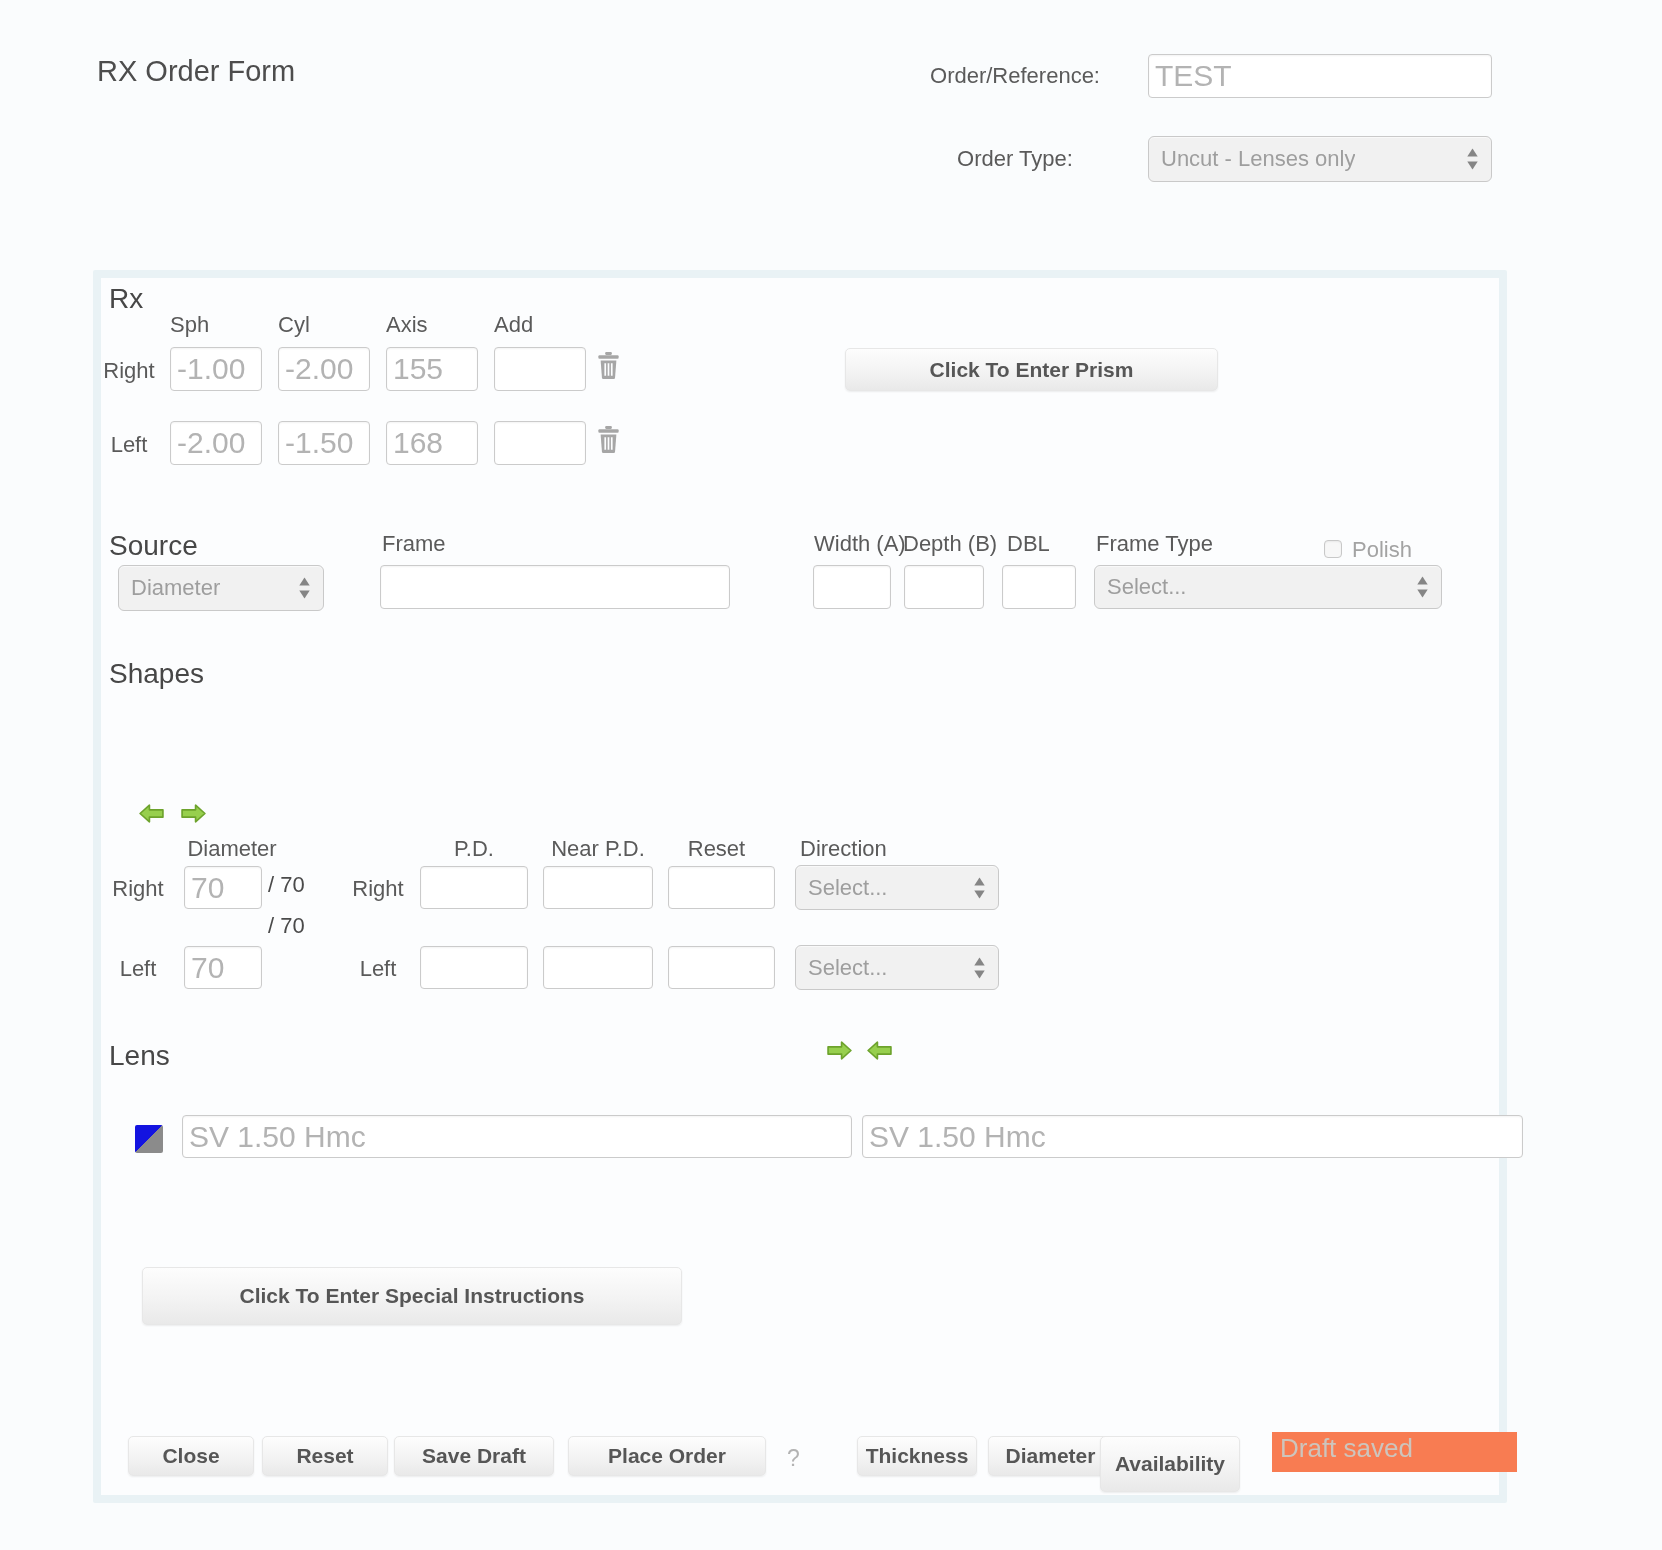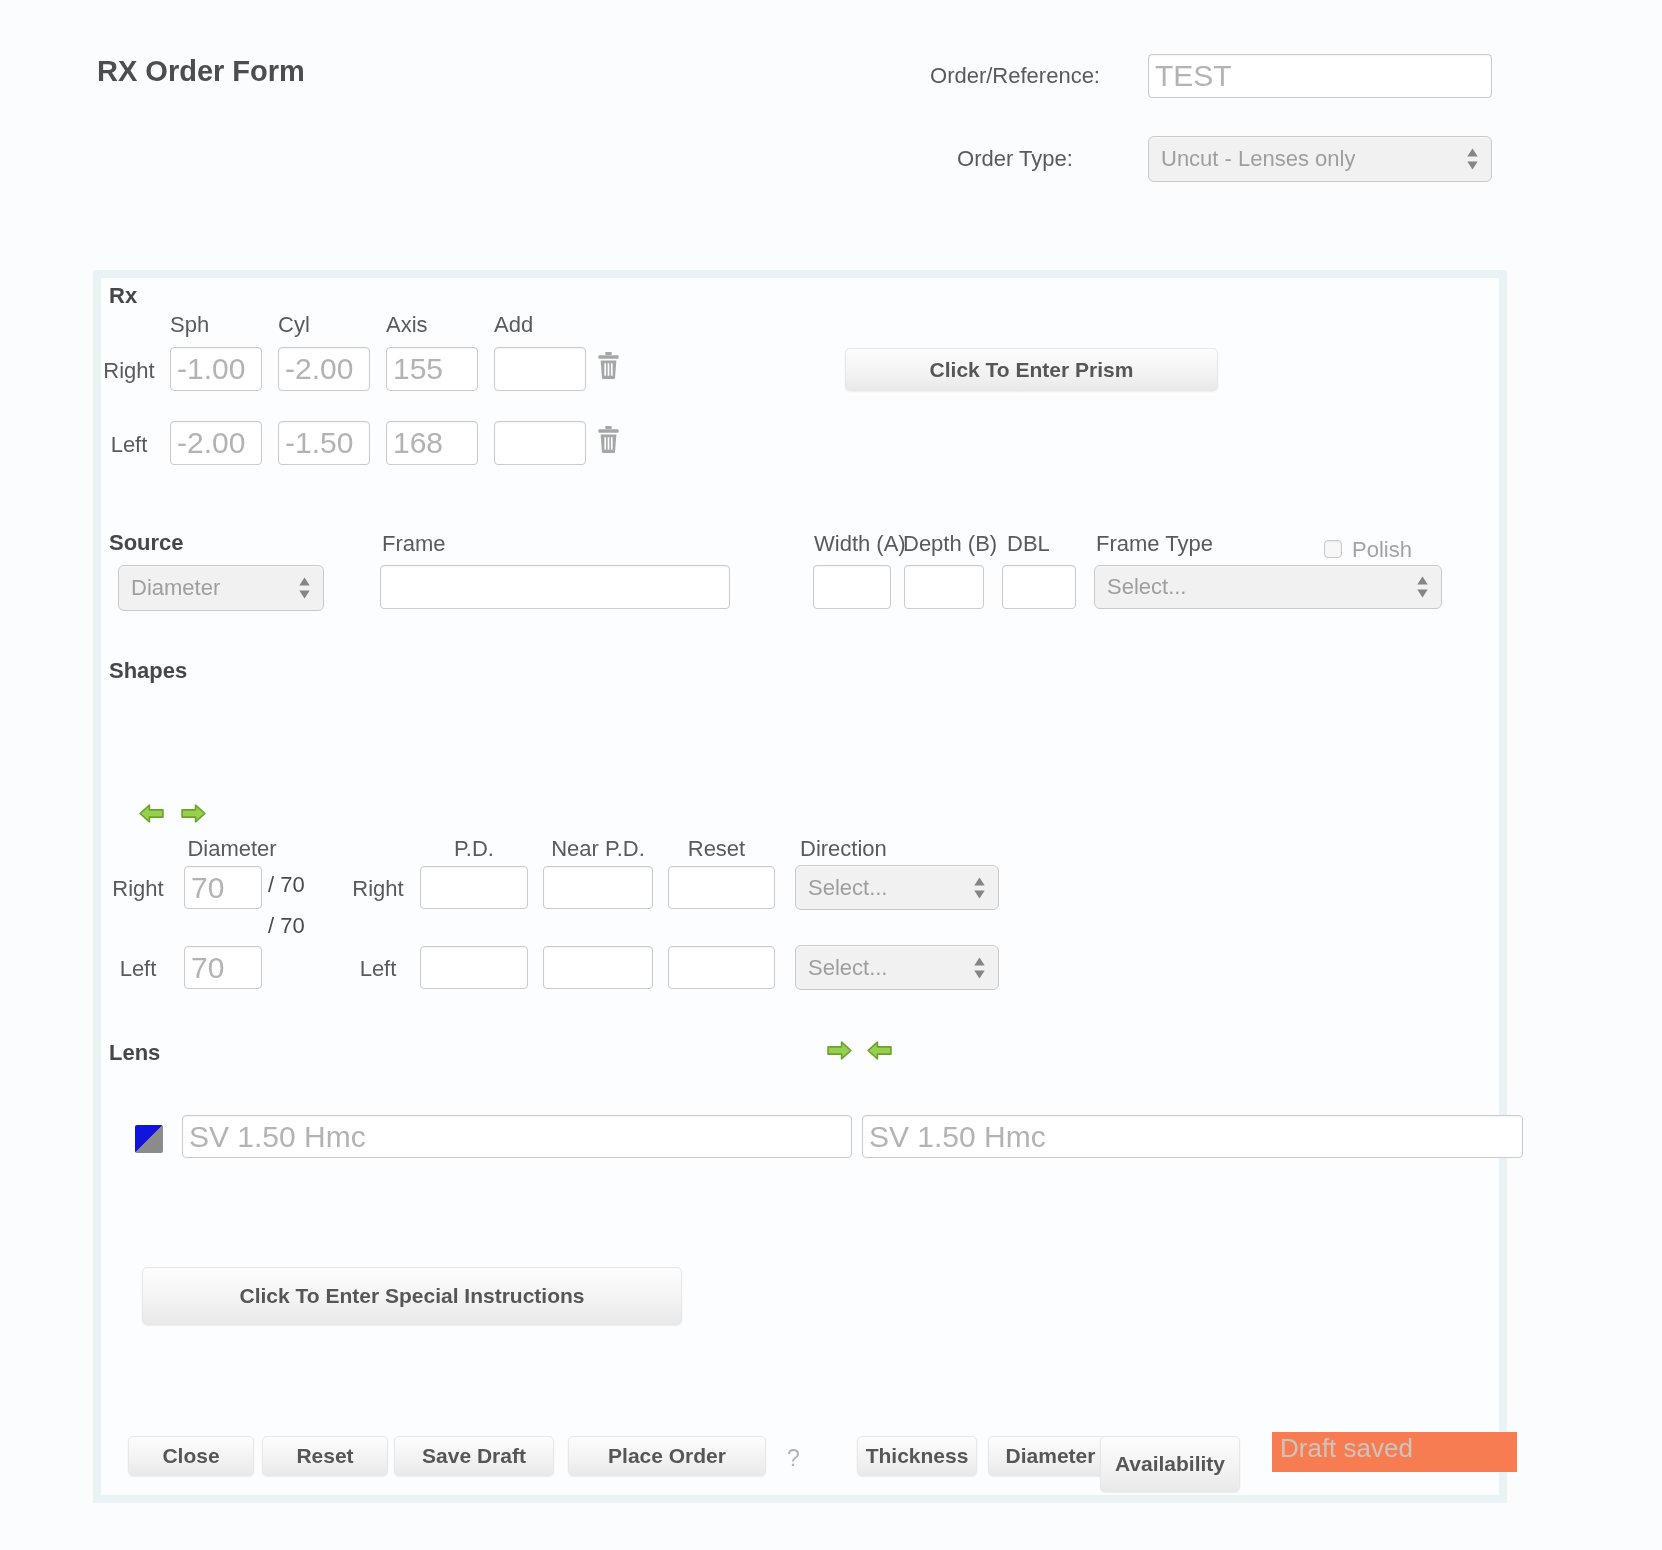--- a/index.html
+++ b/index.html
@@ -1,22 +1,22 @@
 <!DOCTYPE html>
 <html><head>
 <meta charset="utf-8">
 <style>
   *{margin:0;padding:0;box-sizing:border-box}
   html,body{background:#fafcfd}
   .page{position:relative;width:1662px;height:1550px;background:#fafcfd;
         font-family:"Liberation Sans","DejaVu Sans",sans-serif;color:#555;overflow:hidden}
   .abs{position:absolute}
-  .title{font-size:29px;font-weight:700;color:#4d4d4d}
+  .title{font-size:29px;font-weight:400;color:#4d4d4d}
   .lbl{font-size:22px;color:#5a5a5a;white-space:nowrap}
-  .lbl-b{font-size:22px;font-weight:700;color:#474747;white-space:nowrap}
+  .lbl-b{font-size:28px;font-weight:400;color:#474747;white-space:nowrap}
   .lbl-gray{font-size:22px;color:#a3a3a3;white-space:nowrap}
   .rlbl{text-align:center}
   .ctr{text-align:center}
   .inp{border:1px solid #cbcbcb;border-radius:4px;background:#fff;font-size:30px;color:#9a9a9a;
        padding:0 6px;width:100%;height:100%;outline:none;
        box-shadow:inset 0 1px 2px rgba(0,0,0,.05);
        font-family:"Liberation Sans","DejaVu Sans",sans-serif}
   .inp::placeholder{color:#b3b3b3;opacity:1}
   .sel{background:#f1f1f1;border:1px solid #c9c9c9;border-radius:6px;display:flex;align-items:center;
        justify-content:space-between;padding:0 12px;cursor:default;

